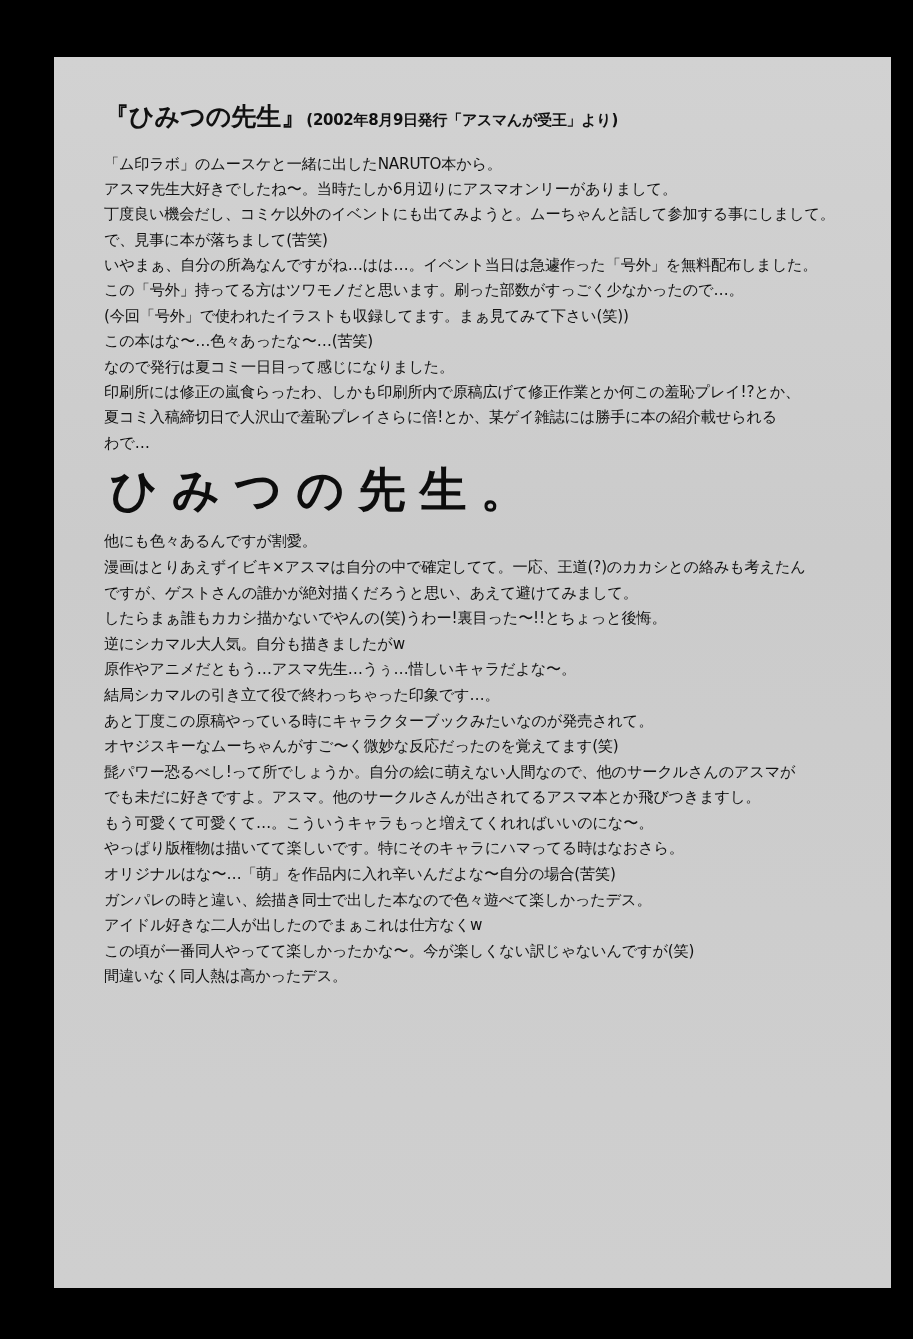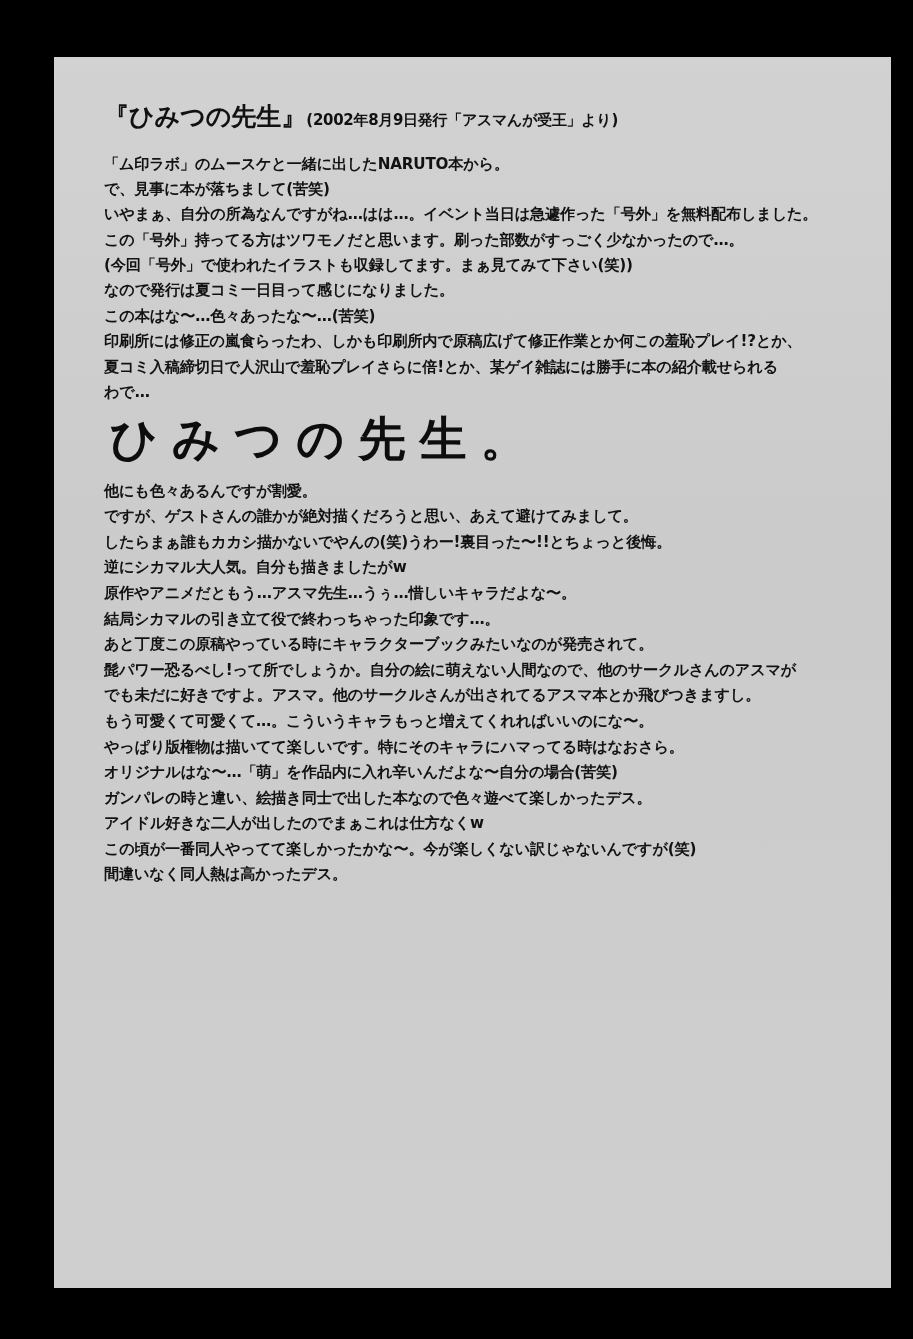--- a/index.html
+++ b/index.html
@@ -48,21 +48,21 @@
     letter-spacing: 0px;
   }
   .headline .small {
     font-size: 15px;
     font-weight: bold;
     letter-spacing: -0.3px;
   }
   .body-lines {
     font-size: 15.2px;
     color: #121212;
-    font-weight: bold;
+    font-weight: normal;
     letter-spacing: -0.2px;
   }
   .body-lines p {
     margin: 0 0 10.2px 0;
     line-height: 1.0;
     white-space: nowrap;
   }
   .shout {
     margin: 14px 0 20px 0;
     font-size: 47px;
@@ -83,41 +83,45 @@
 <div id="page">
   <div id="sheet">
     <div id="inner">
 
       <div class="headline">
         <span class="big">『ひみつの先生』</span><span class="small">(2002年8月9日発行「アスマんが受王」より)</span>
       </div>
 
       <div class="body-lines blockA">
         <p>「ム印ラボ」のムースケと一緒に出したNARUTO本から。</p>
+        <p>アスマ先生大好きでしたね〜。当時たしか6月辺りにアスマオンリーがありまして。</p>
+        <p>丁度良い機会だし、コミケ以外のイベントにも出てみようと。ムーちゃんと話して参加する事にしまして。</p>
         <p>で、見事に本が落ちまして(苦笑)</p>
         <p>いやまぁ、自分の所為なんですがね…はは…。イベント当日は急遽作った「号外」を無料配布しました。</p>
         <p>この「号外」持ってる方はツワモノだと思います。刷った部数がすっごく少なかったので…。</p>
         <p>(今回「号外」で使われたイラストも収録してます。まぁ見てみて下さい(笑))</p>
+        <p>この本はな〜…色々あったな〜…(苦笑)</p>
         <p>なので発行は夏コミ一日目って感じになりました。</p>
-        <p>この本はな〜…色々あったな〜…(苦笑)</p>
         <p>印刷所には修正の嵐食らったわ、しかも印刷所内で原稿広げて修正作業とか何この羞恥プレイ!?とか、</p>
         <p>夏コミ入稿締切日で人沢山で羞恥プレイさらに倍!とか、某ゲイ雑誌には勝手に本の紹介載せられる</p>
         <p>わで…</p>
       </div>
 
       <div class="shout">ひみつの先生。</div>
 
       <div class="body-lines blockB">
         <p>他にも色々あるんですが割愛。</p>
+        <p>漫画はとりあえずイビキ×アスマは自分の中で確定してて。一応、王道(?)のカカシとの絡みも考えたん</p>
         <p>ですが、ゲストさんの誰かが絶対描くだろうと思い、あえて避けてみまして。</p>
         <p>したらまぁ誰もカカシ描かないでやんの(笑)うわー!裏目った〜!!とちょっと後悔。</p>
         <p>逆にシカマル大人気。自分も描きましたがw</p>
         <p>原作やアニメだともう…アスマ先生…うぅ…惜しいキャラだよな〜。</p>
         <p>結局シカマルの引き立て役で終わっちゃった印象です…。</p>
         <p>あと丁度この原稿やっている時にキャラクターブックみたいなのが発売されて。</p>
+        <p>オヤジスキーなムーちゃんがすご〜く微妙な反応だったのを覚えてます(笑)</p>
         <p>髭パワー恐るべし!って所でしょうか。自分の絵に萌えない人間なので、他のサークルさんのアスマが</p>
         <p>でも未だに好きですよ。アスマ。他のサークルさんが出されてるアスマ本とか飛びつきますし。</p>
         <p>もう可愛くて可愛くて…。こういうキャラもっと増えてくれればいいのにな〜。</p>
         <p>やっぱり版権物は描いてて楽しいです。特にそのキャラにハマってる時はなおさら。</p>
         <p>オリジナルはな〜…「萌」を作品内に入れ辛いんだよな〜自分の場合(苦笑)</p>
         <p>ガンパレの時と違い、絵描き同士で出した本なので色々遊べて楽しかったデス。</p>
         <p>アイドル好きな二人が出したのでまぁこれは仕方なくw</p>
         <p>この頃が一番同人やってて楽しかったかな〜。今が楽しくない訳じゃないんですが(笑)</p>
         <p>間違いなく同人熱は高かったデス。</p>
       </div>

